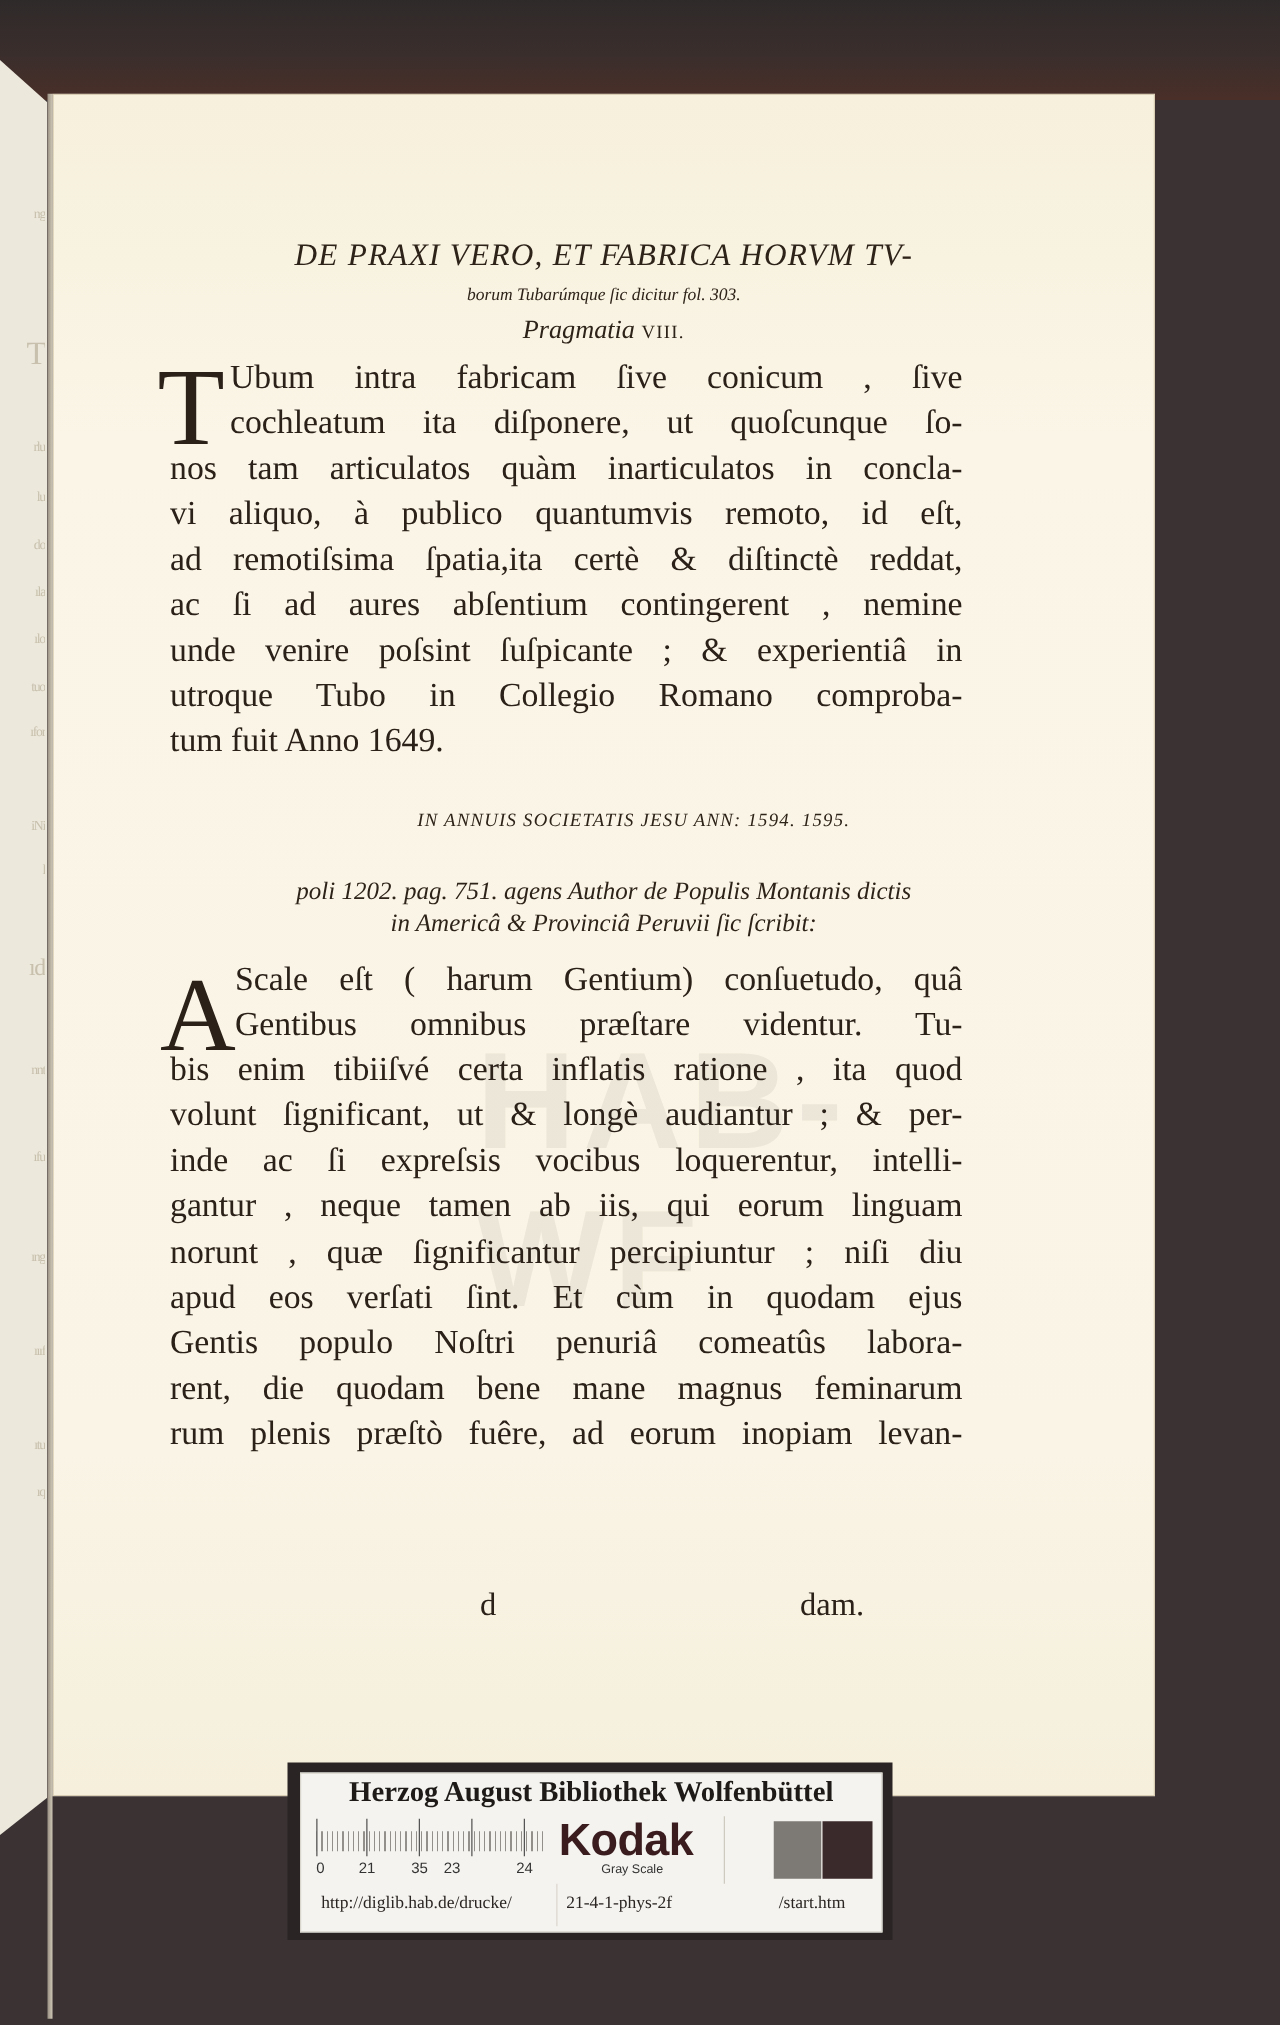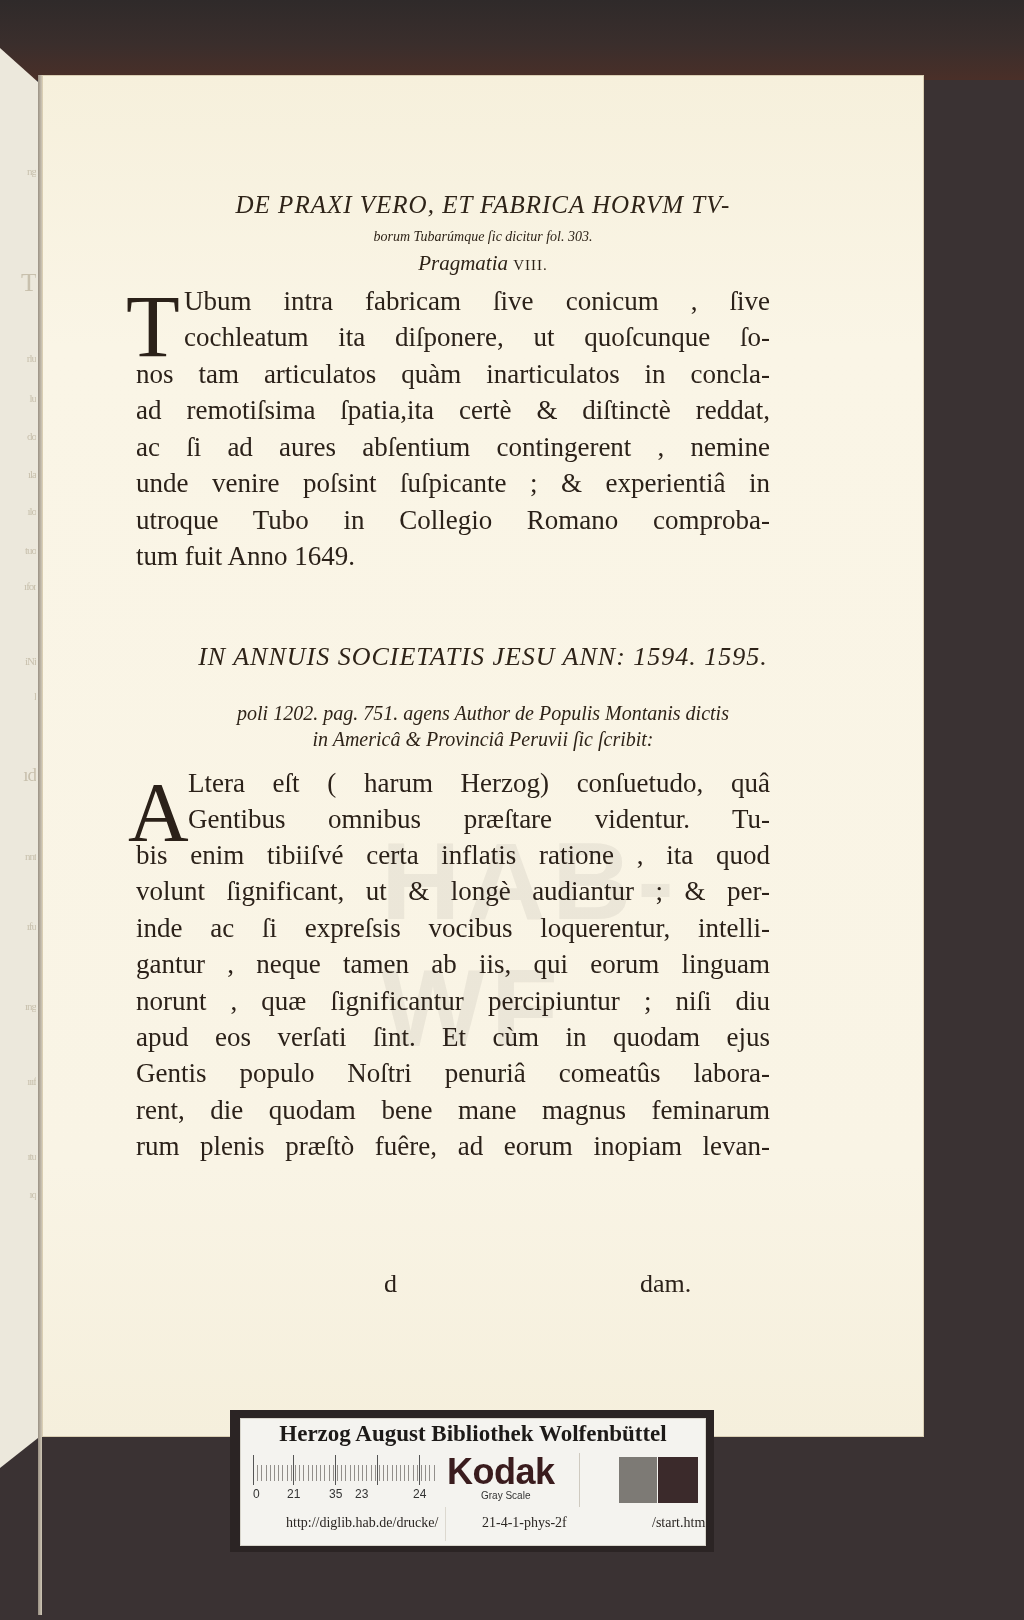--- a/index.html
+++ b/index.html
@@ -80,21 +80,21 @@
     font-family:"Liberation Sans", sans-serif; font-weight:bold;
     font-size:36px; color:#3a1c1e; letter-spacing:-0.5px;
   }
   .grayscale-label {
     position:absolute; left:240px; top:71px;
     font-family:"Liberation Sans", sans-serif; font-size:10px; color:#333;
   }
   .swatch-divider { position:absolute; left:338px; top:34px; width:1px; height:54px; background:#cfcac0; }
   .swatch { position:absolute; top:38px; height:46px; }
   .url-row {
-    position:absolute; top:96px; font-size:14px; color:#2a2522;margin-left:29px;
+    position:absolute; top:96px; font-size:14px; color:#2a2522;
   }
   .url-sep { position:absolute; top:88px; width:1px; height:34px; background:#dcd8cf; }
   .card-shadow {
     position:absolute; left:230px; top:1410px; width:484px; height:142px;
     background:#2b2424;
   }
 </style>
 </head>
 <body>
 
@@ -132,34 +132,35 @@
     <span style="font-style:normal;font-size:15px;letter-spacing:1px">VIII.</span>
   </div>
 
   <div class="dropcap" style="left:84px;top:212px">T</div>
   <div class="para" style="top:208px;left:142px;width:586px">
     <span class="line">Ubum  intra fabricam ſive conicum , ſive</span>
     <span class="line">cochleatum ita diſponere, ut quoſcunque ſo-</span>
   </div>
   <div class="para" style="top:281px;left:94px;width:634px">
     <span class="line">nos tam articulatos quàm inarticulatos in concla-</span>
+    <span class="line">vi aliquo, à publico quantumvis remoto, id eſt,</span>
     <span class="line">ad remotiſsima ſpatia,ita certè &amp; diſtinctè reddat,</span>
     <span class="line">ac ſi ad aures abſentium contingerent , nemine</span>
     <span class="line">unde venire poſsint ſuſpicante ; &amp; experientiâ in</span>
     <span class="line">utroque Tubo in Collegio Romano comproba-</span>
     <span class="line last">tum fuit  Anno 1649.</span>
   </div>
 
-  <div class="heading-it caps" style="top:568px;font-size:26px;left:0">IN ANNUIS SOCIETATIS JESU  ANN: 1594. 1595.</div>
+  <div class="heading-it caps" style="top:568px;font-size:15px;left:24px">IN ANNUIS SOCIETATIS JESU  ANN: 1594. 1595.</div>
   <div class="heading-it" style="top:624px;font-size:20px">poli 1202. pag. 751. agens Author de Populis Montanis dictis</div>
   <div class="heading-it" style="top:650px;font-size:20px">in Americâ &amp; Provinciâ Peruvii ſic ſcribit:</div>
 
   <div class="dropcap" style="left:86px;top:698px;font-size:84px">A</div>
   <div class="para" style="top:690px;left:146px;width:582px">
-    <span class="line">Ltera eſt ( harum Herzog) conſuetudo, quâ</span>
+    <span class="line">Scale eſt ( harum Gentium) conſuetudo, quâ</span>
     <span class="line">Gentibus omnibus præſtare videntur.   Tu-</span>
   </div>
   <div class="para" style="top:762px;left:94px;width:634px">
     <span class="line">bis enim tibiiſvé certa inflatis ratione , ita quod</span>
     <span class="line">volunt ſignificant, ut &amp; longè audiantur ; &amp; per-</span>
     <span class="line">inde ac ſi expreſsis vocibus loquerentur, intelli-</span>
     <span class="line">gantur , neque tamen ab iis, qui eorum  linguam</span>
     <span class="line">norunt , quæ ſignificantur percipiuntur ; niſi diu</span>
     <span class="line">apud  eos  verſati ſint.   Et cùm  in  quodam ejus</span>
     <span class="line">Gentis populo Noſtri penuriâ comeatûs  labora-</span>

